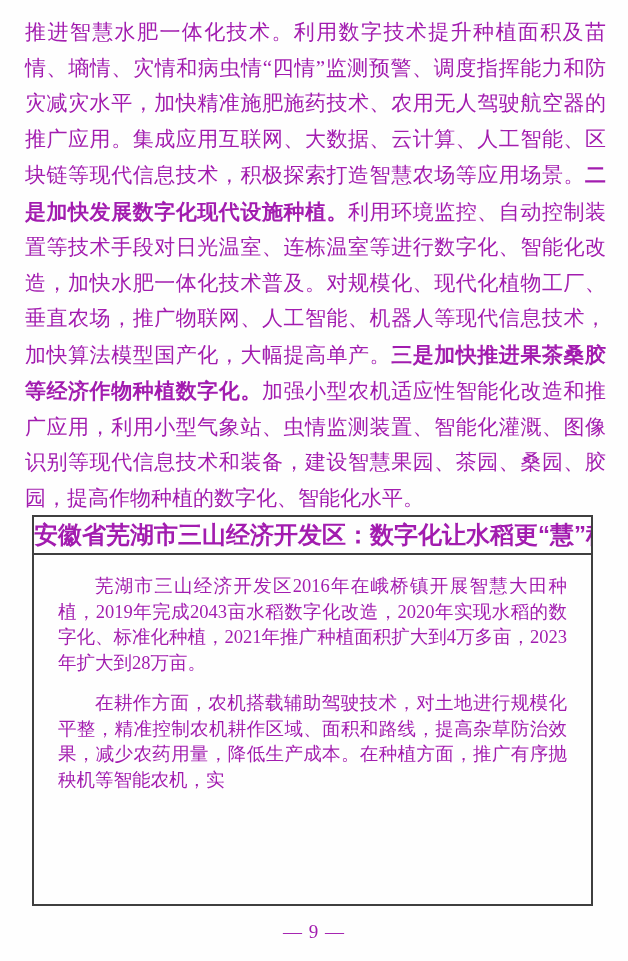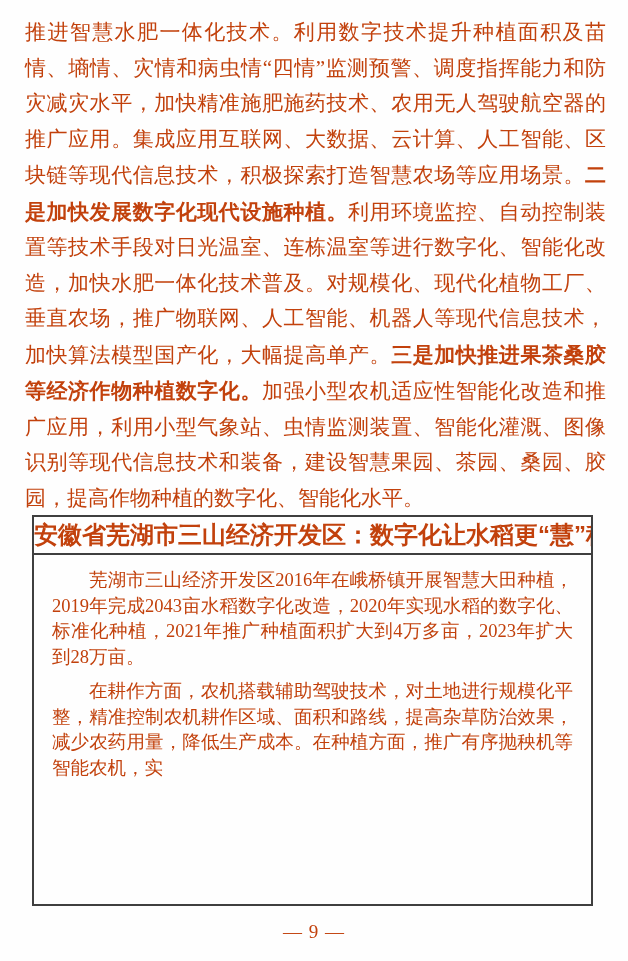--- a/index.html
+++ b/index.html
@@ -7,21 +7,21 @@
     padding: 0;
     background: #ffffff;
   }
   .sheet {
     position: relative;
     width: 628px;
     height: 961px;
     background: #fefefe;
     overflow: hidden;
     font-family: "Liberation Serif", "DejaVu Serif", serif;
-    color: #c2410c;
+    color: #a21caf;
   }
   
   .main-text {
     position: absolute;
     left: 25px;
     top: 15px;
     width: 581px;
     font-size: 21px;
     line-height: 35.5px;
     text-align: justify;
@@ -57,21 +57,21 @@
   }
   .case-body {
     padding: 4px 9px 7px 9px;
     font-size: 18.5px;
     line-height: 25.5px;
     text-align: justify;
     text-justify: inter-character;
     word-break: break-all;
   }
   .case-body p {
-    margin: 9px;
+    margin: 15px;
     text-indent: 2em;
   }
   
   .page-number {
     position: absolute;
     left: 0;
     top: 921px;
     width: 100%;
     text-align: center;
     font-size: 19px;

